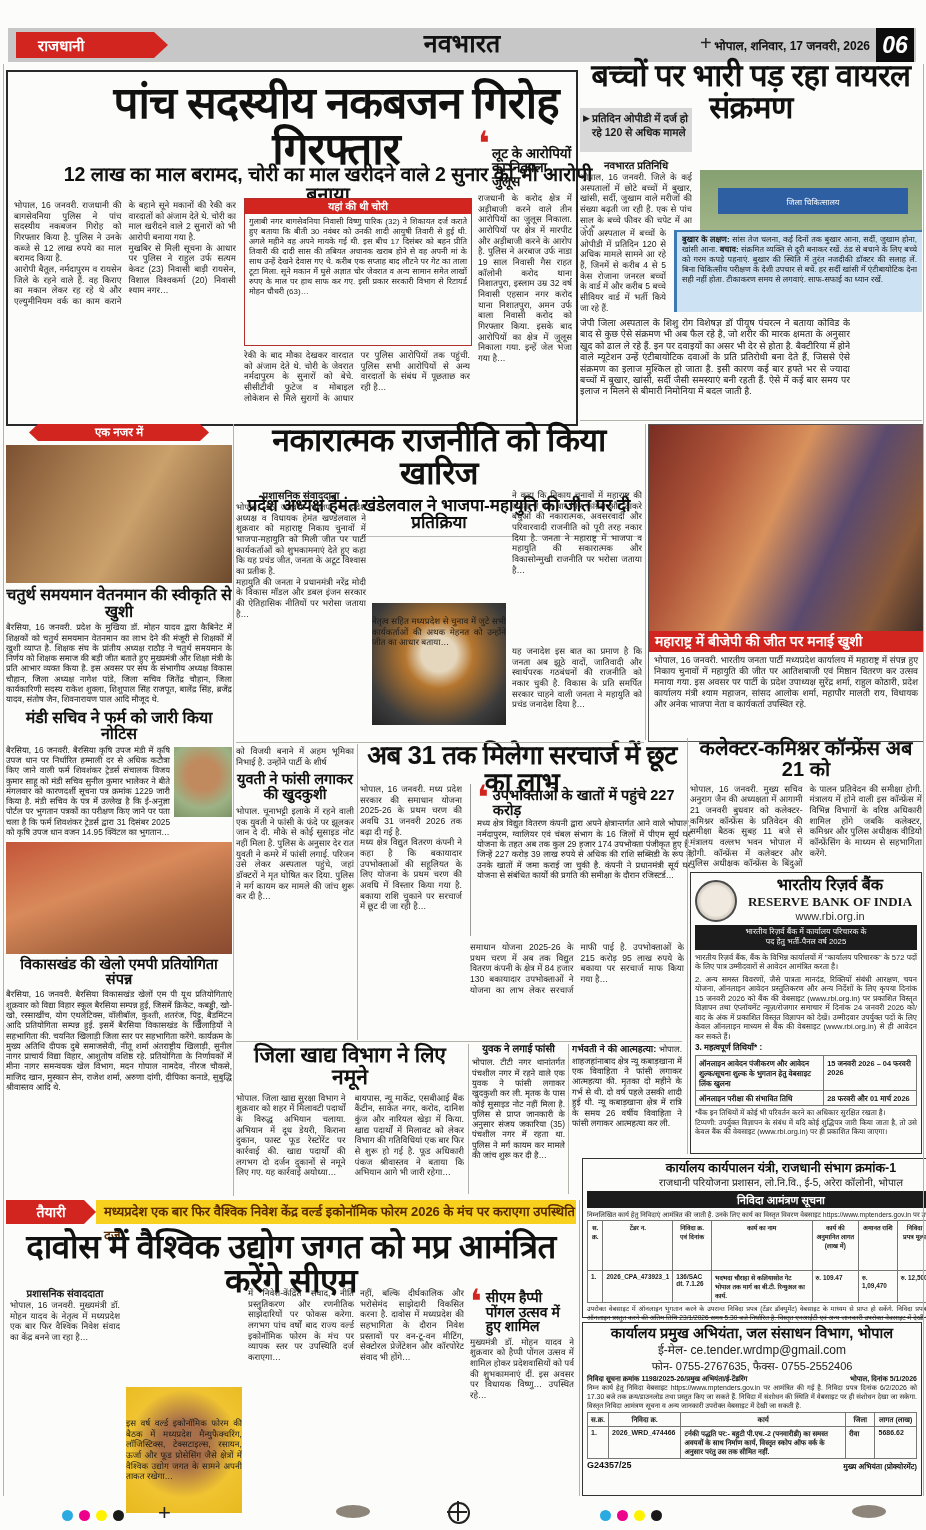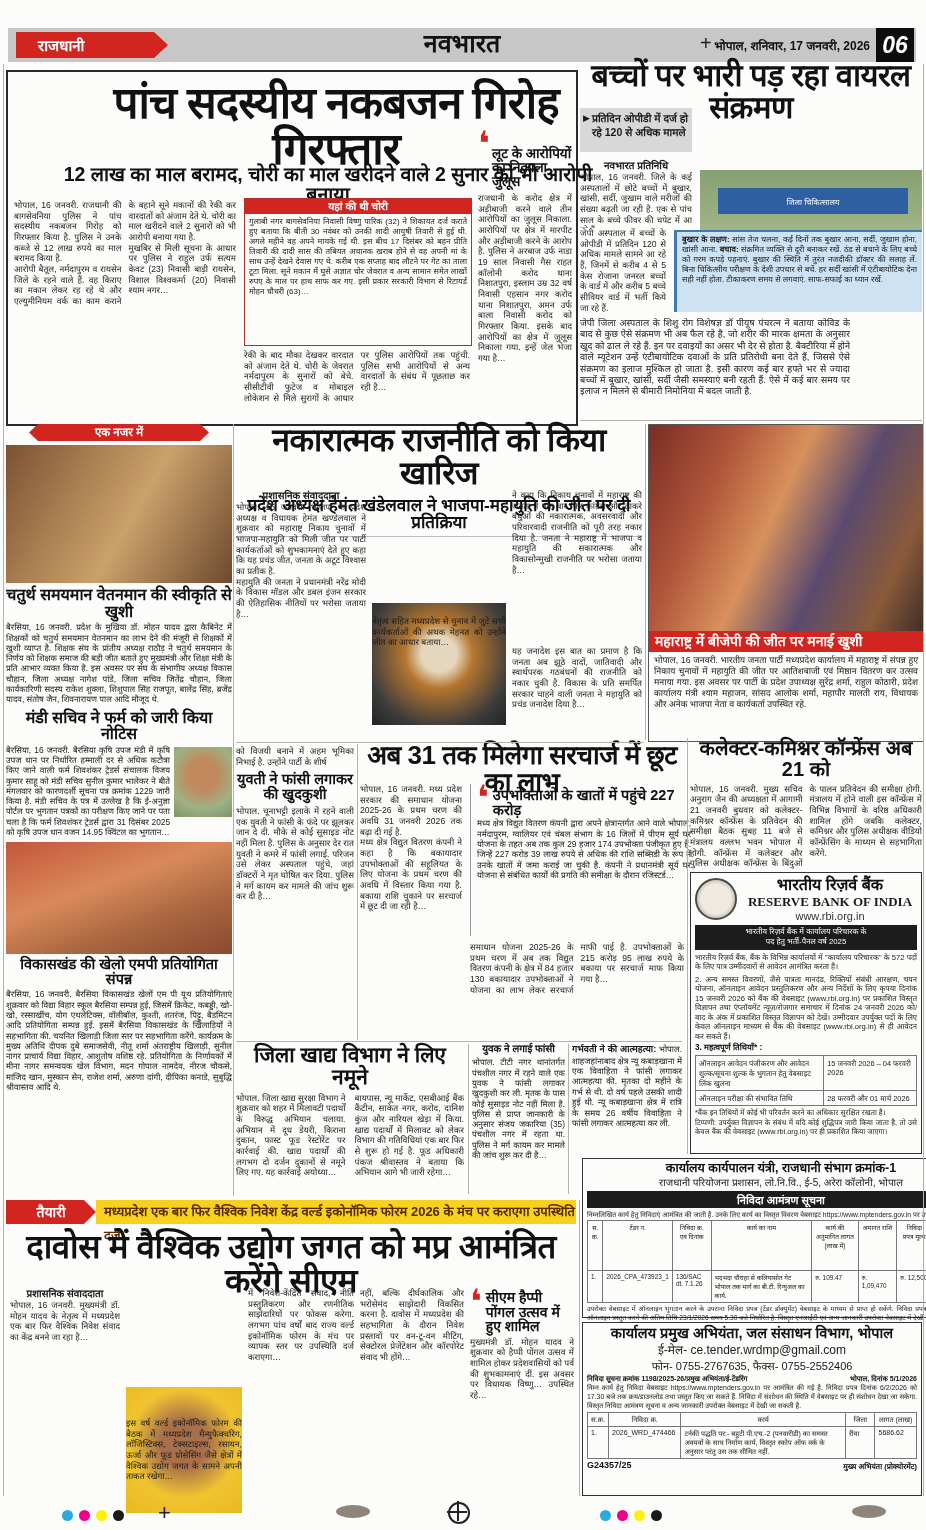--- a/index.html
+++ b/index.html
@@ -11,21 +11,21 @@
   .cols2{column-count:2;column-gap:7px;}
   .pre{white-space:pre-line;}
   .ctr{text-align:center;}
   .hd{font-weight:800;color:#111;line-height:1.04;}
   .rule-v{position:absolute;width:1px;background:#b5b2ac;}
   .rule-h{position:absolute;height:1px;background:#b5b2ac;}
   .photo{position:relative;overflow:hidden;}
   .redbar{background:#d3251f;color:#fff;font-weight:700;}
   .quote-mark{color:#d3251f;font-size:34px;line-height:.8;font-weight:700;}
   table{border-collapse:collapse;}
-  td,th{border:1px solid #777;padding:2px 3px;vertical-align:top;font-weight:400;}
+  td,th{border:1px solid #777;padding:2px 3px;vertical-align:top;font-weight:700;}
   .dot{display:inline-block;width:11px;height:11px;border-radius:50%;margin-right:6px;vertical-align:middle;}
   .ellipse{display:inline-block;width:34px;height:13px;border-radius:50%;background:#8d857a;}
 </style>
 </head>
 <body>
 
 <div id="page">
 
   <div class="abs" style="left:8px;top:28px;width:908px;height:34px;background:#c7c7c7;">
     <div class="abs redbar" style="left:8px;top:4px;width:152px;height:26px;clip-path:polygon(0 0,calc(100% - 14px) 0,100% 50%,calc(100% - 14px) 100%,0 100%);font-size:15px;display:flex;align-items:center;">
@@ -134,21 +134,21 @@
     </div>
     <div class="abs bt cols2" style="left:110px;top:200px;width:214px;height:98px;">समाधान योजना 2025-26 के प्रथम चरण में अब तक विद्युत वितरण कंपनी के क्षेत्र में 84 हजार 130 बकायादार उपभोक्ताओं ने योजना का लाभ लेकर सरचार्ज माफी पाई है. उपभोक्ताओं के 215 करोड़ 95 लाख रुपये के बकाया पर सरचार्ज माफ किया गया है…</div>
   </div>
 
   <div class="abs" style="left:690px;top:738px;width:232px;height:130px;">
     <div class="hd ctr" style="font-size:20px;">कलेक्टर-कमिश्नर कॉन्फ्रेंस अब 21 को</div>
     <div class="bt cols2" style="margin-top:4px;height:102px;">भोपाल, 16 जनवरी. मुख्य सचिव अनुराग जैन की अध्यक्षता में आगामी 21 जनवरी बुधवार को कलेक्टर-कमिश्नर कॉन्फ्रेंस के प्रतिवेदन की समीक्षा बैठक सुबह 11 बजे से मंत्रालय वल्लभ भवन भोपाल में होगी. कॉन्फ्रेंस में कलेक्टर और पुलिस अधीक्षक कॉन्फ्रेंस के बिंदुओं के पालन प्रतिवेदन की समीक्षा होगी. मंत्रालय में होने वाली इस कॉन्फ्रेंस में विभिन्न विभागों के वरिष्ठ अधिकारी शामिल होंगे जबकि कलेक्टर, कमिश्नर और पुलिस अधीक्षक वीडियो कॉन्फ्रेंसिंग के माध्यम से सहभागिता करेंगे.</div>
   </div>
 
   <div class="abs" style="left:690px;top:872px;width:232px;height:282px;border:1.5px solid #333;padding:4px;box-sizing:border-box;">
-    <div style="display:flex;align-items:center;">
+    <div style="display:flex;align-items:flex-end;">
       <div style="width:38px;height:38px;border-radius:50%;border:2px solid #4a4a4a;margin-right:6px;flex:0 0 auto;background:radial-gradient(circle,#efe9df 0 55%,#8a8478 100%);"></div>
       <div style="flex:1;text-align:center;">
         <div class="hd" style="font-size:16px;">भारतीय रिज़र्व बैंक</div>
         <div style="font-family:'Liberation Serif',serif;font-weight:700;font-size:13px;">RESERVE BANK OF INDIA</div>
         <div style="font-size:11px;color:#333;">www.rbi.org.in</div>
       </div>
     </div>
     <div class="pre ctr" style="background:#1c1c1c;color:#fff;font-size:7.8px;line-height:1.35;margin-top:3px;padding:2px;">भारतीय रिज़र्व बैंक में कार्यालय परिचारक के
 पद हेतु भर्ती-पैनल वर्ष 2025</div>
     <div class="bt-sm" style="margin-top:3px;font-size:7.6px;">भारतीय रिज़र्व बैंक, बैंक के विभिन्न कार्यालयों में ''कार्यालय परिचारक'' के 572 पदों के लिए पात्र उम्मीदवारों से आवेदन आमंत्रित करता है।</div>

